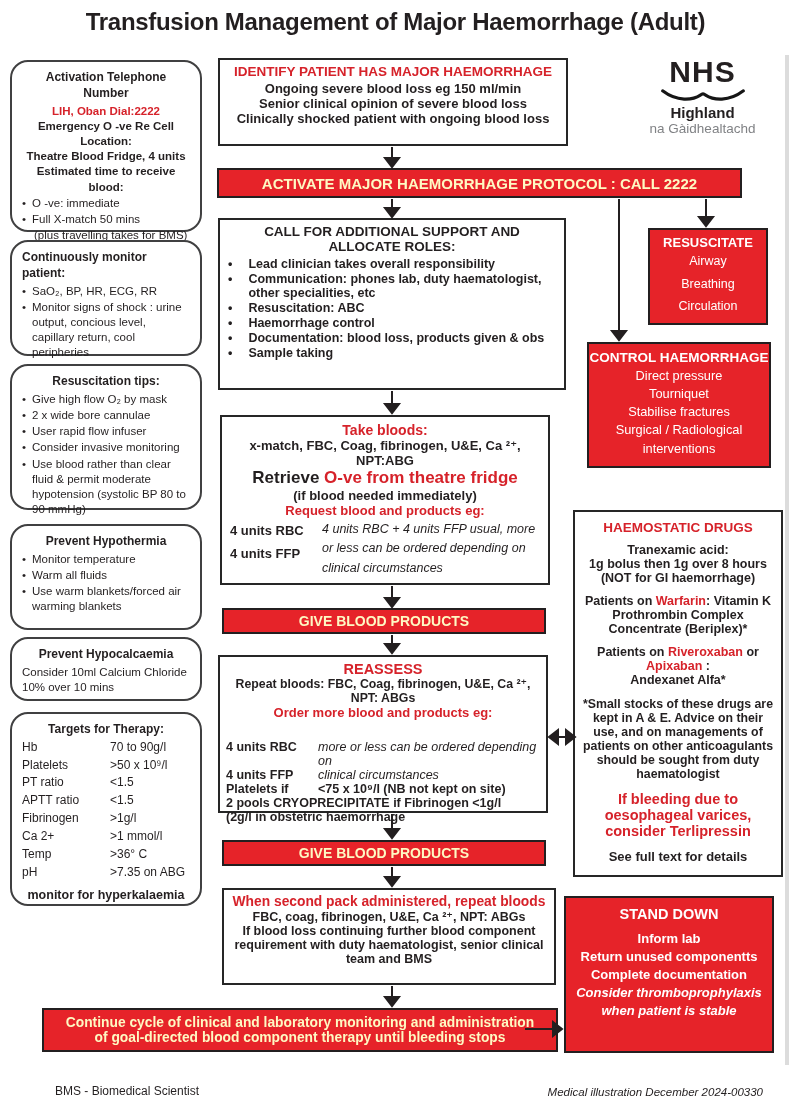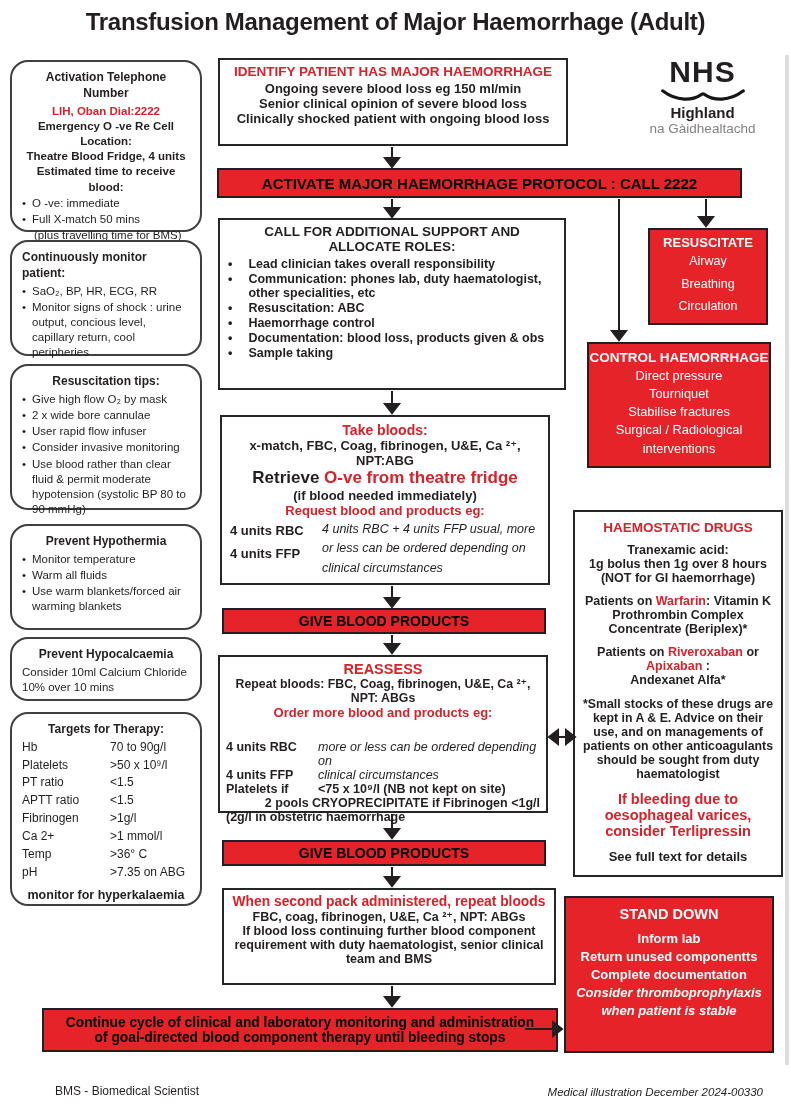--- a/index.html
+++ b/index.html
@@ -11,21 +11,21 @@
 
   
   .rbox{border:2px solid #404041;border-radius:18px;background:#fff;padding:8px 10px;font-size:11.5px;line-height:1.32;}
   .rbox .hd{font-weight:bold;text-align:center;font-size:12px;margin-bottom:2px;}
   .bl{display:flex;gap:6px;margin:1px 0;}
   .bl .dot{flex:0 0 auto;}
   .sub{padding-left:12px;}
 
   
   .sbox{border:2px solid #262626;background:#fff;}
-  .banner{background:#e62329;border:2.5px solid #231f20;color:#000000;font-weight:bold;
+  .banner{background:#e62329;border:2.5px solid #231f20;color:#fef9c3;font-weight:bold;
           display:flex;align-items:center;justify-content:center;text-align:center;}
   .redbox{background:#e62329;border:2px solid #231f20;color:#fff;text-align:center;}
   .redbox .hd{font-weight:bold;}
   .red{color:#d6222a;}
   .b{font-weight:bold;}
   .i{font-style:italic;}
   .ctr{text-align:center;}
 
   
   .tgrid{display:grid;grid-template-columns:88px auto;row-gap:2px;font-size:12px;font-weight:normal;}
@@ -66,21 +66,21 @@
     <div class="ctr b">Theatre Blood Fridge, 4 units</div>
     <div class="ctr b">Estimated time to receive blood:</div>
     <div class="bl">
         <span class="dot">•</span>
         <span>O -ve: immediate</span>
       </div>
     <div class="bl">
         <span class="dot">•</span>
         <span>Full X-match 50 mins</span>
       </div>
-    <div class="sub">(plus travelling time for BMS)</div>
+    <div class="sub">(plus travelling takes for BMS)</div>
   </div>
 
   <div class="abs rbox" style="left:10px;top:240px;width:192px;height:116px;">
     <div class="hd" style="text-align:left;">Continuously monitor patient:</div>
     <div class="bl">
         <span class="dot">•</span>
         <span>SaO₂, BP, HR, ECG, RR</span>
       </div>
     <div class="bl">
         <span class="dot">•</span>
@@ -224,21 +224,21 @@
         <span class="i">more or less can be ordered depending on</span>
       </div>
     <div style="display:flex;font-size:12.5px;">
         <span class="b" style="flex:0 0 92px;">4 units FFP</span>
         <span class="i">clinical circumstances</span>
       </div>
     <div style="display:flex;font-size:12.5px;">
         <span class="b" style="flex:0 0 92px;">Platelets if</span>
         <span class="b">&lt;75 x 10⁹/l (NB not kept on site)</span>
       </div>
-    <div class="b" style="font-size:12.5px;text-align:right;">2 pools CRYOPRECIPITATE if Fibrinogen &lt;1g/l</div>
+    <div class="b" style="font-size:12.5px;">2 pools CRYOPRECIPITATE if Fibrinogen &lt;1g/l</div>
     <div class="b" style="font-size:12.5px;">(2g/l in obstetric haemorrhage</div>
   </div>
 
   <div class="abs banner" style="left:222px;top:840px;width:324px;height:26px;font-size:14px;">GIVE BLOOD PRODUCTS</div>
 
   <div class="abs sbox" style="left:222px;top:888px;width:334px;height:97px;padding:4px 8px;text-align:center;">
     <div class="b red" style="font-size:13.8px;">When second pack administered, repeat bloods</div>
     <div class="b" style="font-size:12.5px;">FBC, coag, fibrinogen, U&amp;E, Ca ²⁺, NPT: ABGs</div>
     <div class="b" style="font-size:12.5px;">If blood loss continuing further blood component requirement with duty haematologist, senior clinical team and BMS</div>
   </div>

